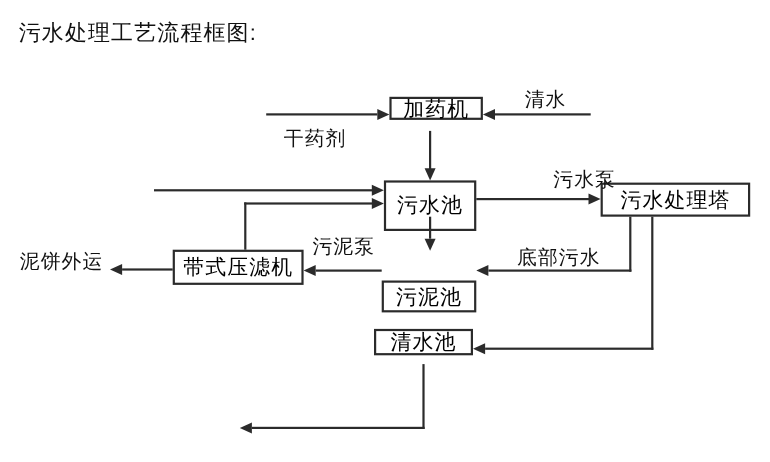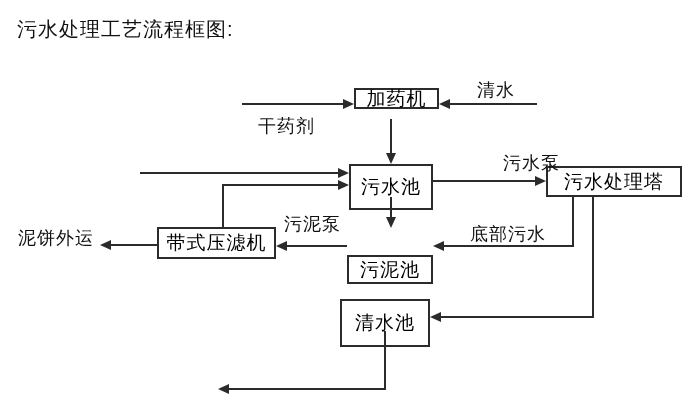--- a/index.html
+++ b/index.html
@@ -68,21 +68,21 @@
   </div>
 
   <div class="node" style="left:347px; top:228px; width:86px;  height:29px;margin-top:27px;">
     <span>污泥池</span>
   </div>
 
   <div class="node" style="left:157px; top:227px; width:119px; height:32px;">
     <span>带式压滤机</span>
   </div>
 
-  <div class="node" style="left:340px; top:299px; width:90px;  height:48px;">
+  <div class="node" style="left:340px; top:299px; width:90px;  height:24px;">
     <span>清水池</span>
   </div>
 
   <div class="hline" style="left:242px; top:103px; width:101px;"></div>
   <div class="arr right" style="left:343px; top:99px;"></div>
   <div class="flabel" style="left:258px; top:78px;margin-top:36px;">干药剂</div>
 
   <div class="hline" style="left:450px; top:103px; width:87px;"></div>
   <div class="arr left" style="left:439px; top:99px;"></div>
   <div class="flabel" style="left:477px; top:78px;">清水</div>

